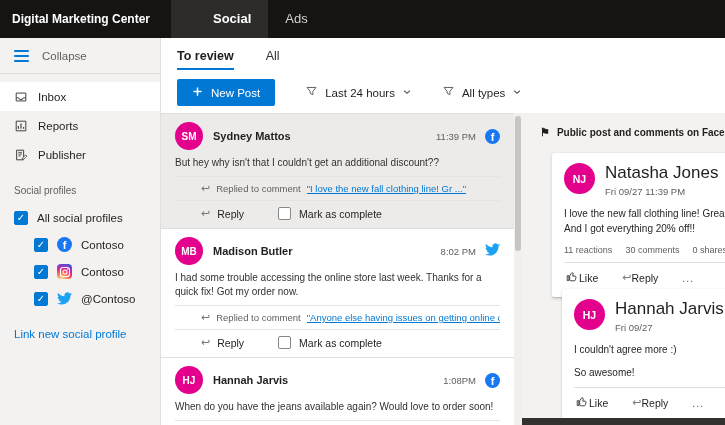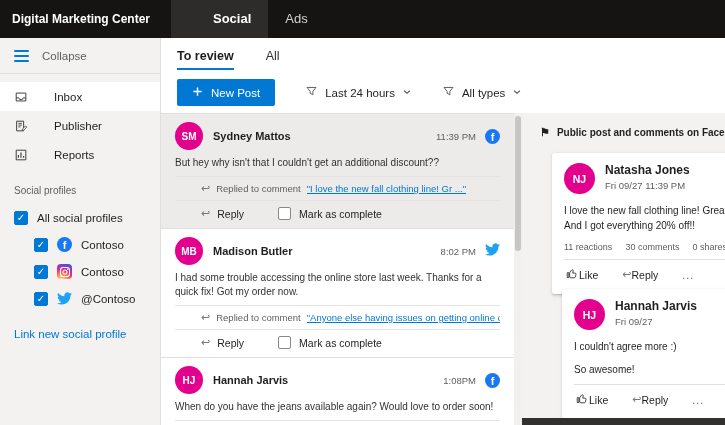--- a/index.html
+++ b/index.html
@@ -11,21 +11,21 @@
   .topbar-title { width:171px; padding-left:12px; font-size:12px; font-weight:bold; white-space:nowrap; }
   .topbar-tab { height:38px; line-height:38px; padding:0 17px; font-size:13px; color:#d2d0ce; cursor:pointer; }
   .topbar-tab.active { color:#fff; font-weight:bold; background:#2d2c2b;padding-left:42px; }
 
   
   .sidebar { position:absolute; top:38px; left:0; width:161px; bottom:0; background:#f3f2f1; border-right:1px solid #e1dfdd; }
   .collapse-row { height:36px; display:flex; align-items:center; gap:13px; padding-left:14px; border-bottom:1px solid #e1dfdd; font-size:11.5px; color:#605e5c; cursor:pointer; }
   .hamb { display:flex; flex-direction:column; gap:3px; width:15px; }
   .hamb i { display:block; height:2px; background:#0078d4; border-radius:1px; }
   .nav { margin-top:8px; }
-  .nav-item { height:29px; display:flex; align-items:center; gap:26px; padding-left:14px; font-size:11.5px; color:#201f1e; cursor:pointer; }
+  .nav-item { height:29px; display:flex; align-items:center; gap:10px; padding-left:14px; font-size:11.5px; color:#201f1e; cursor:pointer; }
   .nav-item.selected { background:#ffffff; }
   .nav-ico { width:14px; height:14px; display:flex; align-items:center; }
   .section-label { margin:16px 0 8px; padding-left:14px; font-size:10px; color:#605e5c; }
   .chk-row { display:flex; align-items:center; gap:9px; padding-left:14px; height:27px; font-size:11.5px; color:#201f1e; cursor:pointer; }
   .chk-row.sub { padding-left:34px; }
   .checkbox { width:14px; height:14px; flex:none; background:#0078d4; border:1px solid #0078d4; border-radius:2px; display:flex; align-items:center; justify-content:center; }
   .checkbox::after { content:"\2713"; color:#fff; font-size:10px; line-height:1; }
   .net-ico { width:15px; height:15px; flex:none; display:flex; align-items:center; justify-content:center; }
   .fb-badge { width:15px; height:15px; border-radius:50%; background:#1877f2; color:#fff; display:flex; align-items:flex-end; justify-content:center; overflow:hidden; }
   .fb-badge::after { content:"f"; font-size:11px; font-weight:bold; line-height:1.15; }
@@ -64,21 +64,21 @@
 
   
   .panel { position:absolute; top:113px; left:522px; right:0; bottom:0; background:#f3f2f1; }
   .panel-head { display:flex; align-items:center; gap:7px; padding:13px 0 0 18px; font-size:10px; font-weight:bold; color:#201f1e; white-space:nowrap; }
   .flag-ico::after { content:"\2691"; font-size:11px; }
   .pcard { position:absolute; background:#fff; border-radius:2px; padding:10px 12px; box-shadow:0 1.6px 3.6px rgba(0,0,0,.14), 0 .3px .9px rgba(0,0,0,.12); }
   .pcard1 { left:30px; top:40px; width:235px; }
   .pcard2 { left:40px; top:176px; width:225px; }
   .pcard-head { display:flex; gap:10px; }
   .pavatar { width:31px; height:31px; border-radius:50%; background:#e3008c; color:#fff; font-size:10.5px; font-weight:bold; display:flex; align-items:center; justify-content:center; flex:none; }
-  .pname { font-size:12px; font-weight:bold; }
+  .pname { font-size:17px; font-weight:normal; }
   .pdate { margin-top:3px; font-size:9.5px; color:#605e5c; }
   .pbody { margin-top:9px; font-size:10px; line-height:1.5; color:#201f1e; }
   .pbody div { white-space:nowrap; }
   .pbody .gap { margin-top:8px; }
   .pstats { display:flex; gap:13px; margin-top:9px; font-size:9px; color:#605e5c; white-space:nowrap; }
   .pdivider { border-top:1px solid #e1dfdd; margin-top:7px; }
   .pactions { display:flex; align-items:center; gap:24px; padding:7px 2px 2px; font-size:10.5px; color:#201f1e; }
   .paction { display:flex; align-items:center; cursor:pointer; }
   .more-label { color:#605e5c; letter-spacing:1px; }
 
@@ -109,35 +109,35 @@
         <svg viewBox="0 0 16 16" width="14" height="14">
             <path d="M2.5 3.5h11v9h-11z" fill="none" stroke="#3b3a39" stroke-width="1.1"></path>
             <path d="M2.5 9h3l1 1.8h3l1-1.8h3" fill="none" stroke="#3b3a39" stroke-width="1.1"></path>
           </svg>
       </span>
       <span>Inbox</span>
     </div>
     <div class="nav-item">
       <span class="nav-ico">
         <svg viewBox="0 0 16 16" width="14" height="14">
+            <path d="M2.5 2.5h11v11h-11z" fill="none" stroke="#3b3a39" stroke-width="1.1"></path>
+            <path d="M5 11V8M8 11V5M11 11V9.2" stroke="#3b3a39" stroke-width="1.3"></path>
+          </svg>
+      </span>
+      <span>Reports</span>
+    </div>
+    <div class="nav-item">
+      <span class="nav-ico">
+        <svg viewBox="0 0 16 16" width="14" height="14">
             <path d="M3 2.5h8v11H3z" fill="none" stroke="#3b3a39" stroke-width="1.1"></path>
             <path d="M5 5h4M5 7h4M5 9h2.5" stroke="#3b3a39" stroke-width="1"></path>
             <path d="M9.7 11.5l3.6-3.6 1.3 1.3-3.6 3.6-1.6.3z" fill="#fff" stroke="#3b3a39" stroke-width=".9"></path>
           </svg>
       </span>
       <span>Publisher</span>
-    </div>
-    <div class="nav-item">
-      <span class="nav-ico">
-        <svg viewBox="0 0 16 16" width="14" height="14">
-            <path d="M2.5 2.5h11v11h-11z" fill="none" stroke="#3b3a39" stroke-width="1.1"></path>
-            <path d="M5 11V8M8 11V5M11 11V9.2" stroke="#3b3a39" stroke-width="1.3"></path>
-          </svg>
-      </span>
-      <span>Reports</span>
     </div>
   </div>
 
   <div class="section-label">Social profiles</div>
 
   <div class="chk-row">
     <span class="checkbox"></span>
     <span>All social profiles</span>
   </div>
   <div class="chk-row sub">

